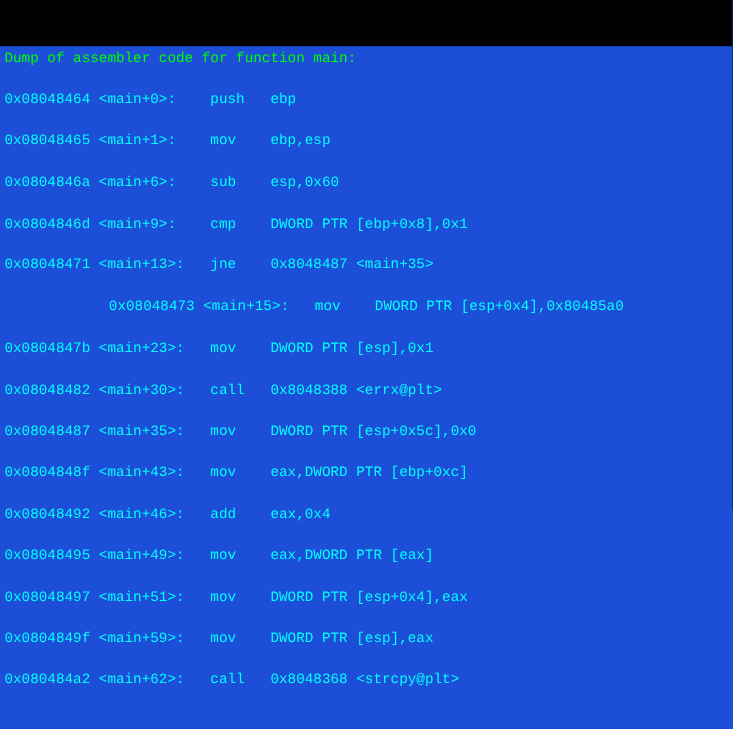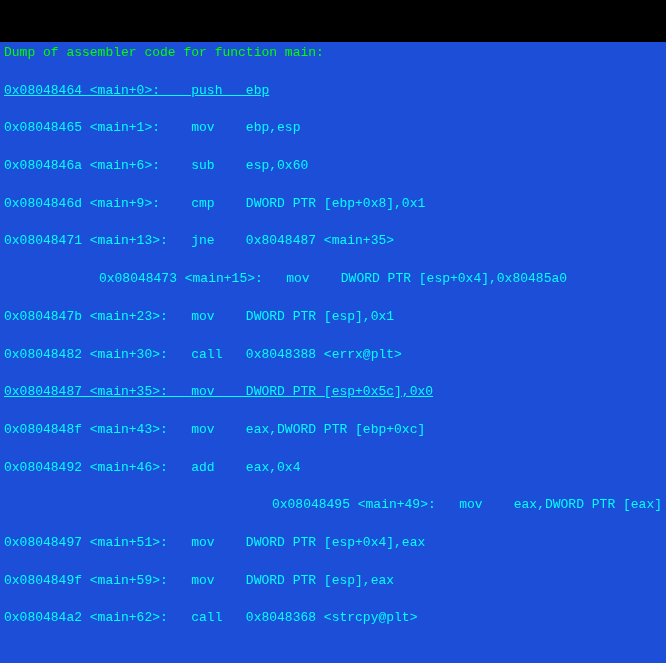--- a/index.html
+++ b/index.html
@@ -28,32 +28,32 @@
     }
     .line {
       display: block;
       white-space: pre;
     }
   </style>
 </head>
 <body>
 
 <div id="terminal"><span class="line" style="color: rgb(0, 255, 0);">Dump of assembler code for function main:</span>
-<span class="line" style="color: rgb(0, 255, 255); text-decoration: underline;">0x08048464 &lt;main+0&gt;:    push   ebp</span>
+<span class="line" style="color: rgb(0, 255, 255);">0x08048464 &lt;main+0&gt;:    push   ebp</span>
 <span class="line" style="color: rgb(0, 255, 255);">0x08048465 &lt;main+1&gt;:    mov    ebp,esp</span>
 <span class="line" style="color: rgb(0, 255, 255);">0x0804846a &lt;main+6&gt;:    sub    esp,0x60</span>
 <span class="line" style="color: rgb(0, 255, 255);">0x0804846d &lt;main+9&gt;:    cmp    DWORD PTR [ebp+0x8],0x1</span>
 <span class="line" style="color: rgb(0, 255, 255);">0x08048471 &lt;main+13&gt;:   jne    0x8048487 &lt;main+35&gt;</span>
 <span class="line" style="color: rgb(0, 255, 255); text-align: center;">0x08048473 &lt;main+15&gt;:   mov    DWORD PTR [esp+0x4],0x80485a0</span>
 <span class="line" style="color: rgb(0, 255, 255);">0x0804847b &lt;main+23&gt;:   mov    DWORD PTR [esp],0x1</span>
 <span class="line" style="color: rgb(0, 255, 255);">0x08048482 &lt;main+30&gt;:   call   0x8048388 &lt;errx@plt&gt;</span>
-<span class="line" style="color: rgb(0, 255, 255); text-decoration: underline;">0x08048487 &lt;main+35&gt;:   mov    DWORD PTR [esp+0x5c],0x0</span>
+<span class="line" style="color: rgb(0, 255, 255);">0x08048487 &lt;main+35&gt;:   mov    DWORD PTR [esp+0x5c],0x0</span>
 <span class="line" style="color: rgb(0, 255, 255);">0x0804848f &lt;main+43&gt;:   mov    eax,DWORD PTR [ebp+0xc]</span>
 <span class="line" style="color: rgb(0, 255, 255);">0x08048492 &lt;main+46&gt;:   add    eax,0x4</span>
-<span class="line" style="color: rgb(0, 255, 255); text-align: right;">0x08048495 &lt;main+49&gt;:   mov    eax,DWORD PTR [eax]</span>
+<span class="line" style="color: rgb(0, 255, 255);">0x08048495 &lt;main+49&gt;:   mov    eax,DWORD PTR [eax]</span>
 <span class="line" style="color: rgb(0, 255, 255);">0x08048497 &lt;main+51&gt;:   mov    DWORD PTR [esp+0x4],eax</span>
 <span class="line" style="color: rgb(0, 255, 255);">0x0804849f &lt;main+59&gt;:   mov    DWORD PTR [esp],eax</span>
 <span class="line" style="color: rgb(0, 255, 255);">0x080484a2 &lt;main+62&gt;:   call   0x8048368 &lt;strcpy@plt&gt;</span>
 
 
 
 
 
 
 

